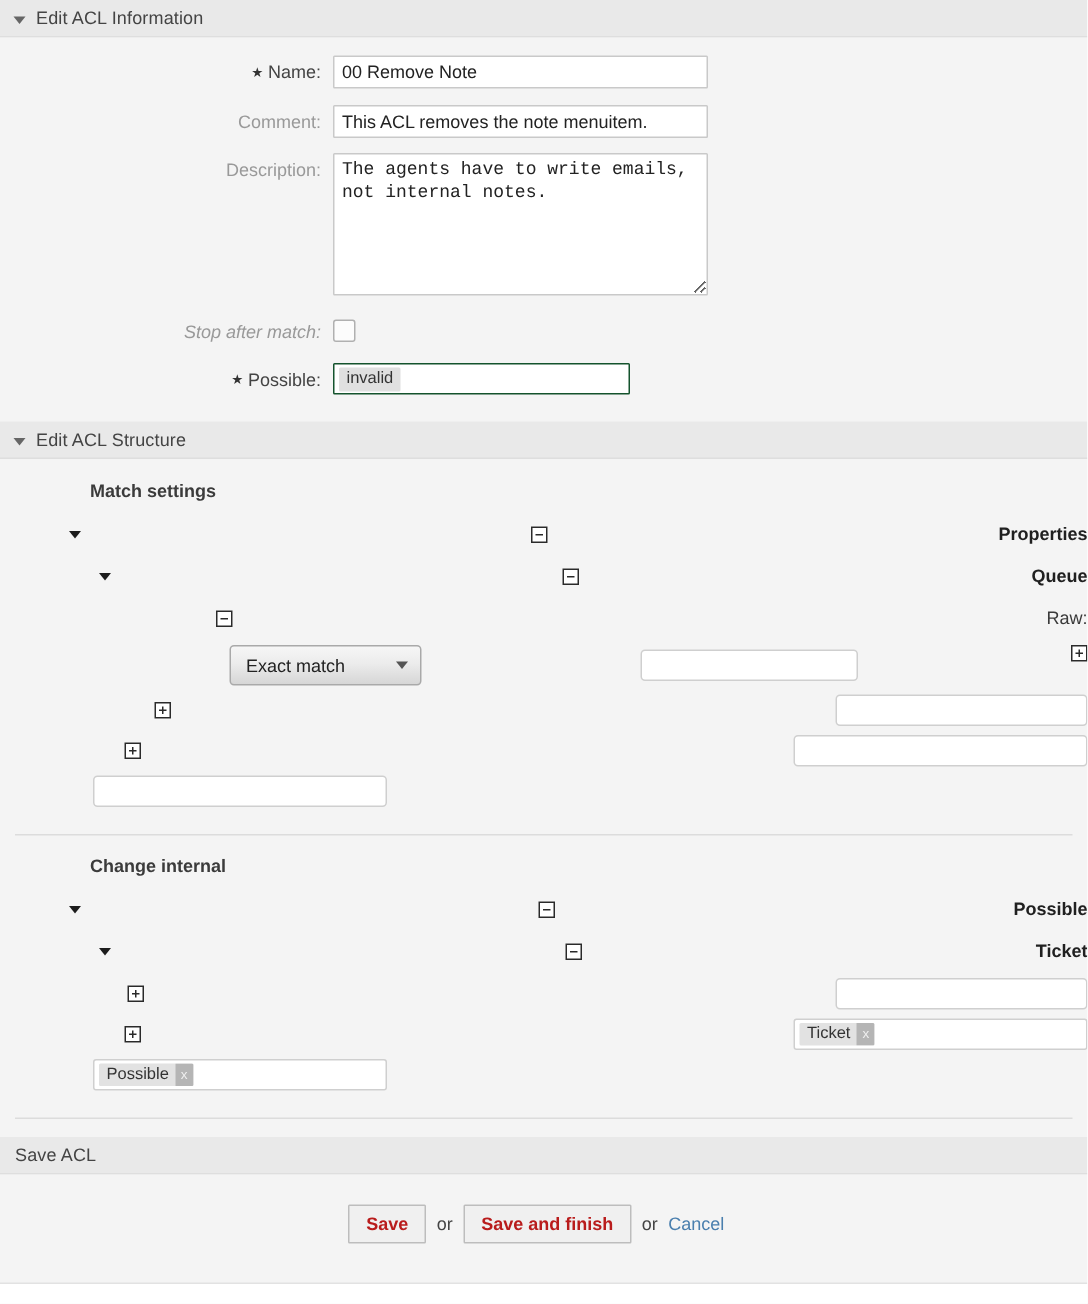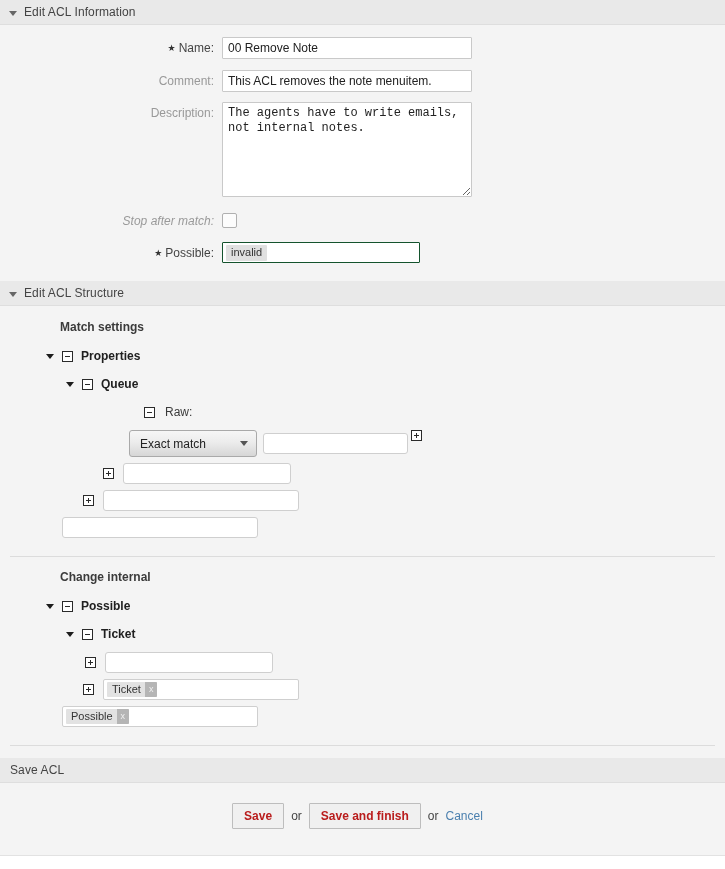--- a/index.html
+++ b/index.html
@@ -155,20 +155,21 @@
     font-weight: bold;
     color: #3b3b3b;
     margin-left: 60px;
     margin-bottom: 12px;
   }
   .tree-row {
     display: flex;
     align-items: center;
     margin-bottom: 8px;
     min-height: 20px;
+    justify-content: space-between;
   }
   .tw-caret {
     width: 0; height: 0;
     border-left: 4.5px solid transparent;
     border-right: 4.5px solid transparent;
     border-top: 5.5px solid #1c1c1c;
     margin-right: 8px;
     flex: none;
   }
   .tw-box {
@@ -215,20 +216,21 @@
     border: 1px solid #a9a9a9;
     border-radius: 3px;
     background: linear-gradient(to bottom, #f6f6f6 0%, #ececec 45%, #d6d6d6 100%);
     display: flex;
     align-items: center;
     justify-content: space-between;
     padding: 0 8px 0 10px;
     box-sizing: border-box;
     font-size: 12px;
     color: #222;
+    margin-left: 24px;
   }
   .dd-chev {
     width: 0; height: 0;
     border-left: 4px solid transparent;
     border-right: 4px solid transparent;
     border-top: 5px solid #555;
   }
   .val-input {
     height: 21px;
     box-sizing: border-box;

